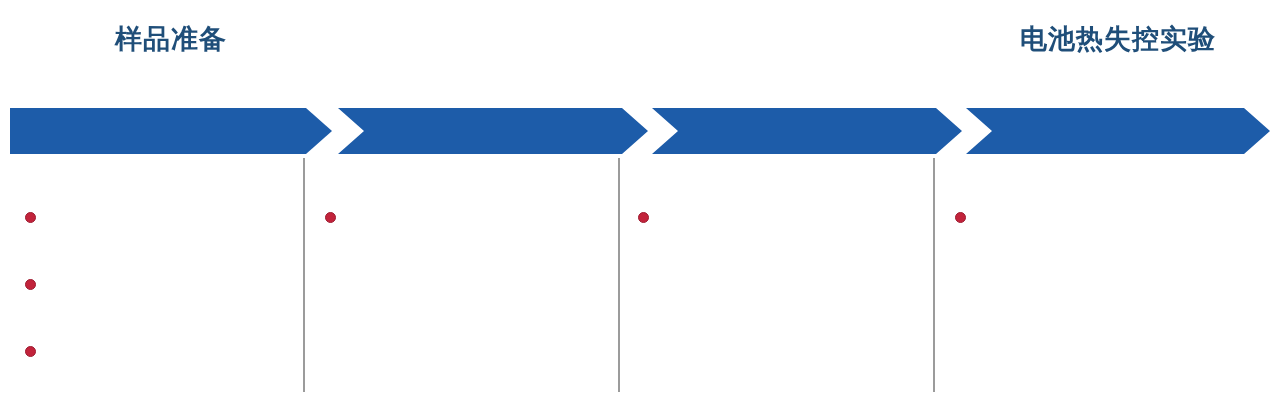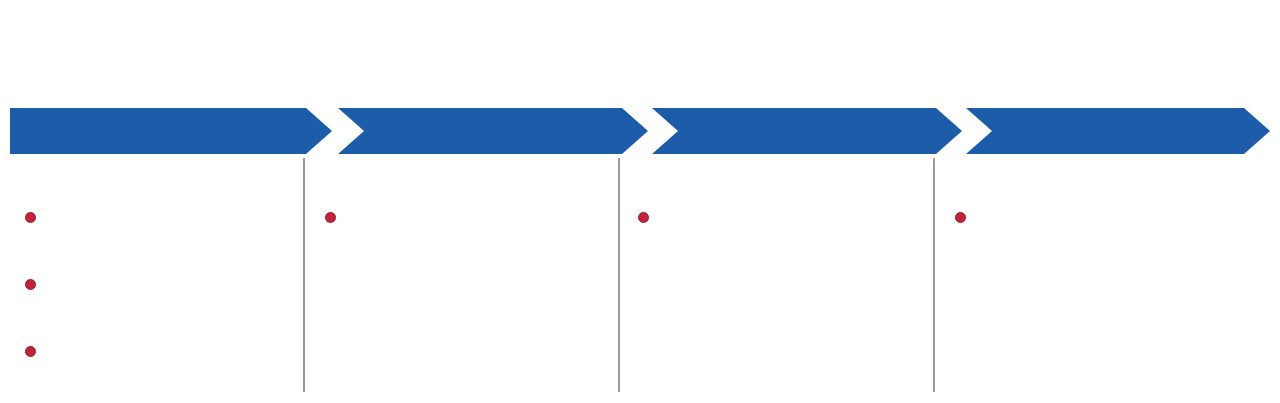--- a/index.html
+++ b/index.html
@@ -80,20 +80,22 @@
   #bullets-0 { left: 25px;  }
   #bullets-1 { left: 325px; }
   #bullets-2 { left: 638px; }
   #bullets-3 { left: 955px; }
 </style>
 </head>
 <body>
 
 <div class="canvas">
 
+  <div class="stage-title" id="title-0">样品准备</div>
+  <div class="stage-title" id="title-3">电池热失控实验</div>
 
   <div class="arrow arrow-first" id="arrow-0"></div>
   <div class="arrow arrow-next" id="arrow-1"></div>
   <div class="arrow arrow-next" id="arrow-2"></div>
   <div class="arrow arrow-next" id="arrow-3"></div>
 
   <div class="divider" id="divider-0"></div>
   <div class="divider" id="divider-1"></div>
   <div class="divider" id="divider-2"></div>
 

